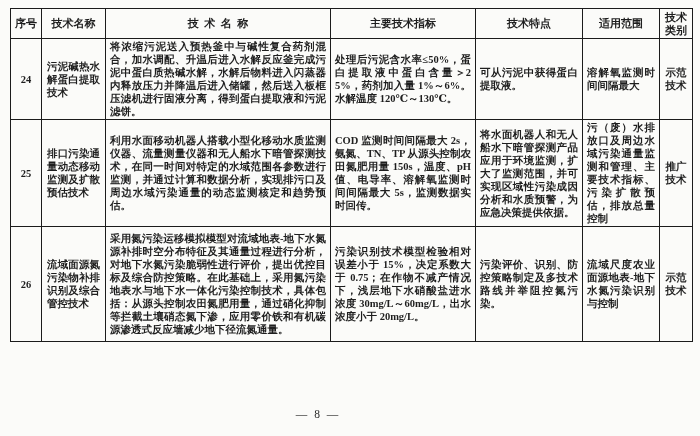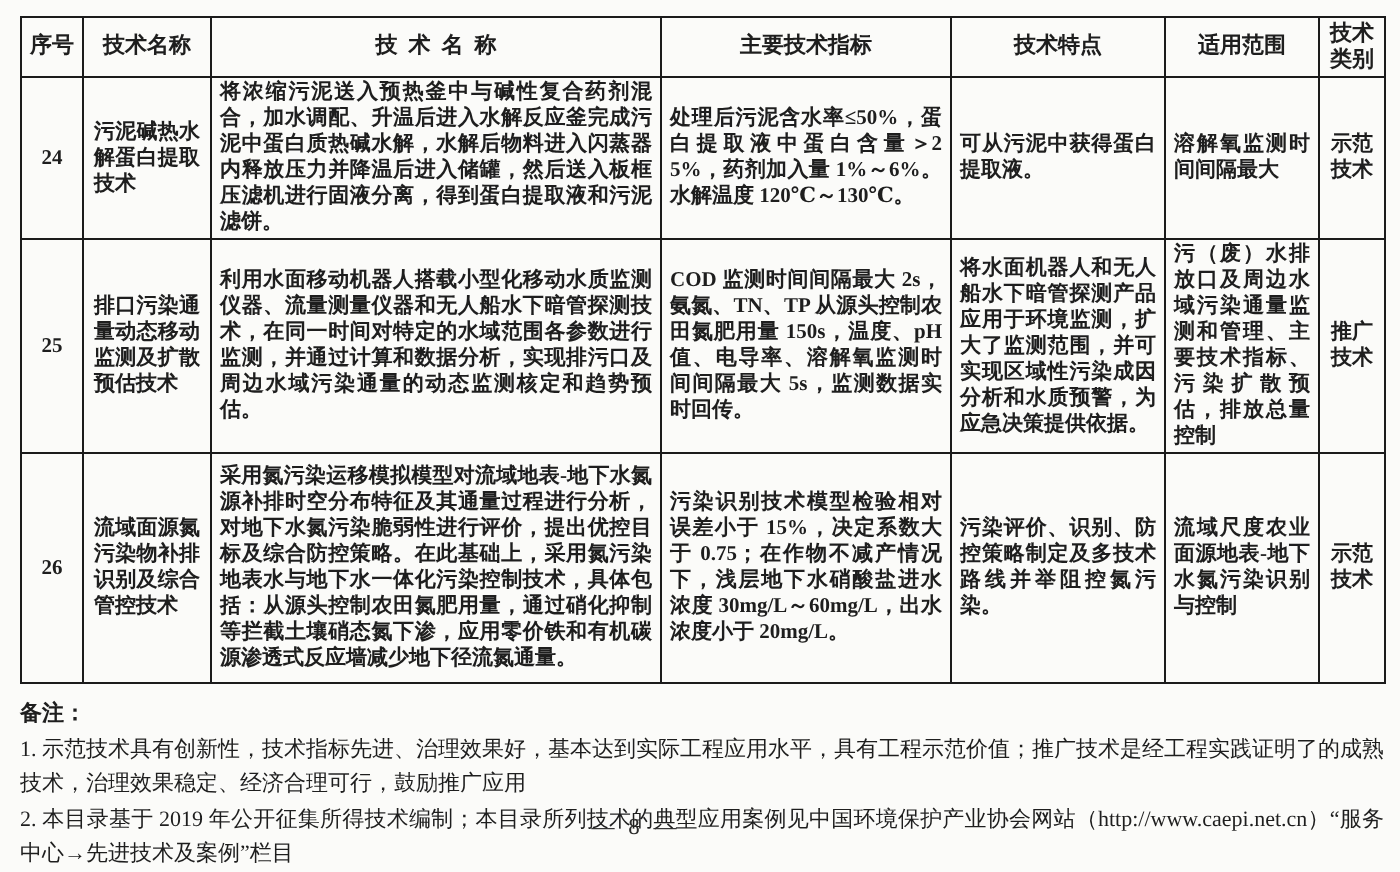--- a/index.html
+++ b/index.html
@@ -84,21 +84,16 @@
         <td class="c-name">流域面源氮污染物补排识别及综合管控技术</td>
         <td class="c-route">采用氮污染运移模拟模型对流域地表-地下水氮源补排时空分布特征及其通量过程进行分析，对地下水氮污染脆弱性进行评价，提出优控目标及综合防控策略。在此基础上，采用氮污染地表水与地下水一体化污染控制技术，具体包括：从源头控制农田氮肥用量，通过硝化抑制等拦截土壤硝态氮下渗，应用零价铁和有机碳源渗透式反应墙减少地下径流氮通量。</td>
         <td class="c-ind">污染识别技术模型检验相对误差小于 15%，决定系数大于 0.75；在作物不减产情况下，浅层地下水硝酸盐进水浓度 30mg/L～60mg/L，出水浓度小于 20mg/L。</td>
         <td class="c-feat">污染评价、识别、防控策略制定及多技术路线并举阻控氮污染。</td>
         <td class="c-scope">流域尺度农业面源地表-地下水氮污染识别与控制</td>
         <td class="c-cat">示范技术</td>
       </tr>
     </tbody>
   </table>
 
-  <div class="notes">
-    <div class="notes-title">备注：</div>
-    <div class="note-line">1. 示范技术具有创新性，技术指标先进、治理效果好，基本达到实际工程应用水平，具有工程示范价值；推广技术是经工程实践证明了的成熟技术，治理效果稳定、经济合理可行，鼓励推广应用</div>
-    <div class="note-line">2. 本目录基于 2019 年公开征集所得技术编制；本目录所列技术的典型应用案例见中国环境保护产业协会网站（http://www.caepi.net.cn）“服务中心→先进技术及案例”栏目</div>
-  </div>
 
   <div class="footer">— 8 —</div>
 
 </div>
 
 </body></html>

